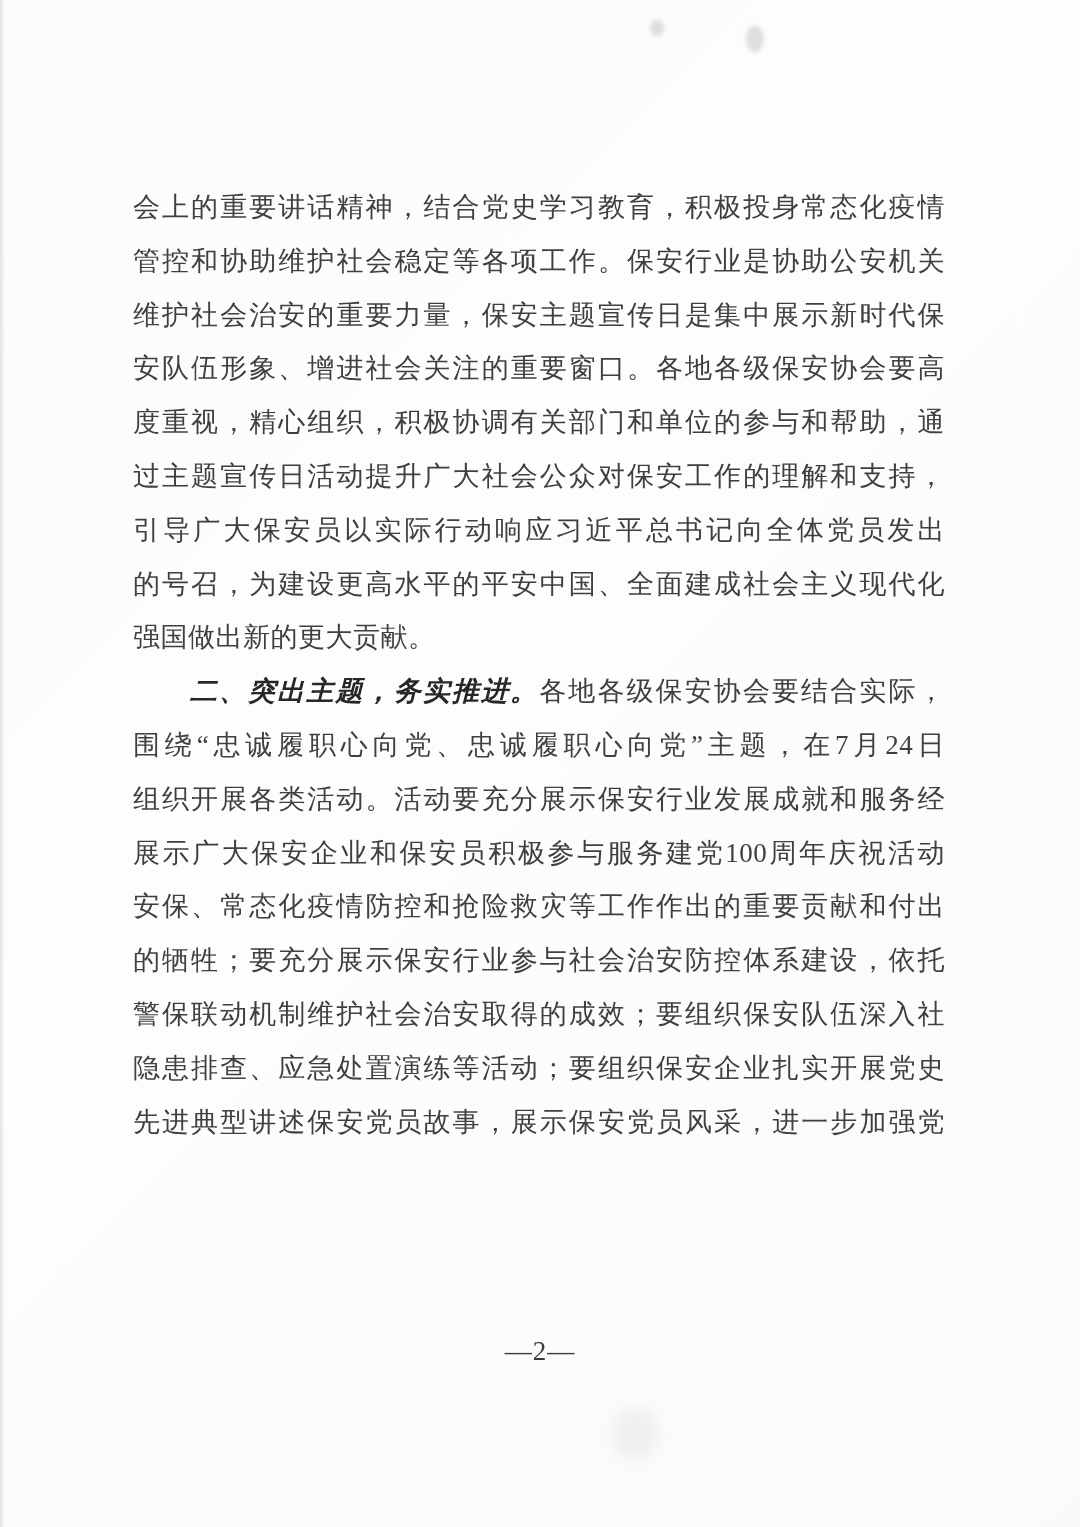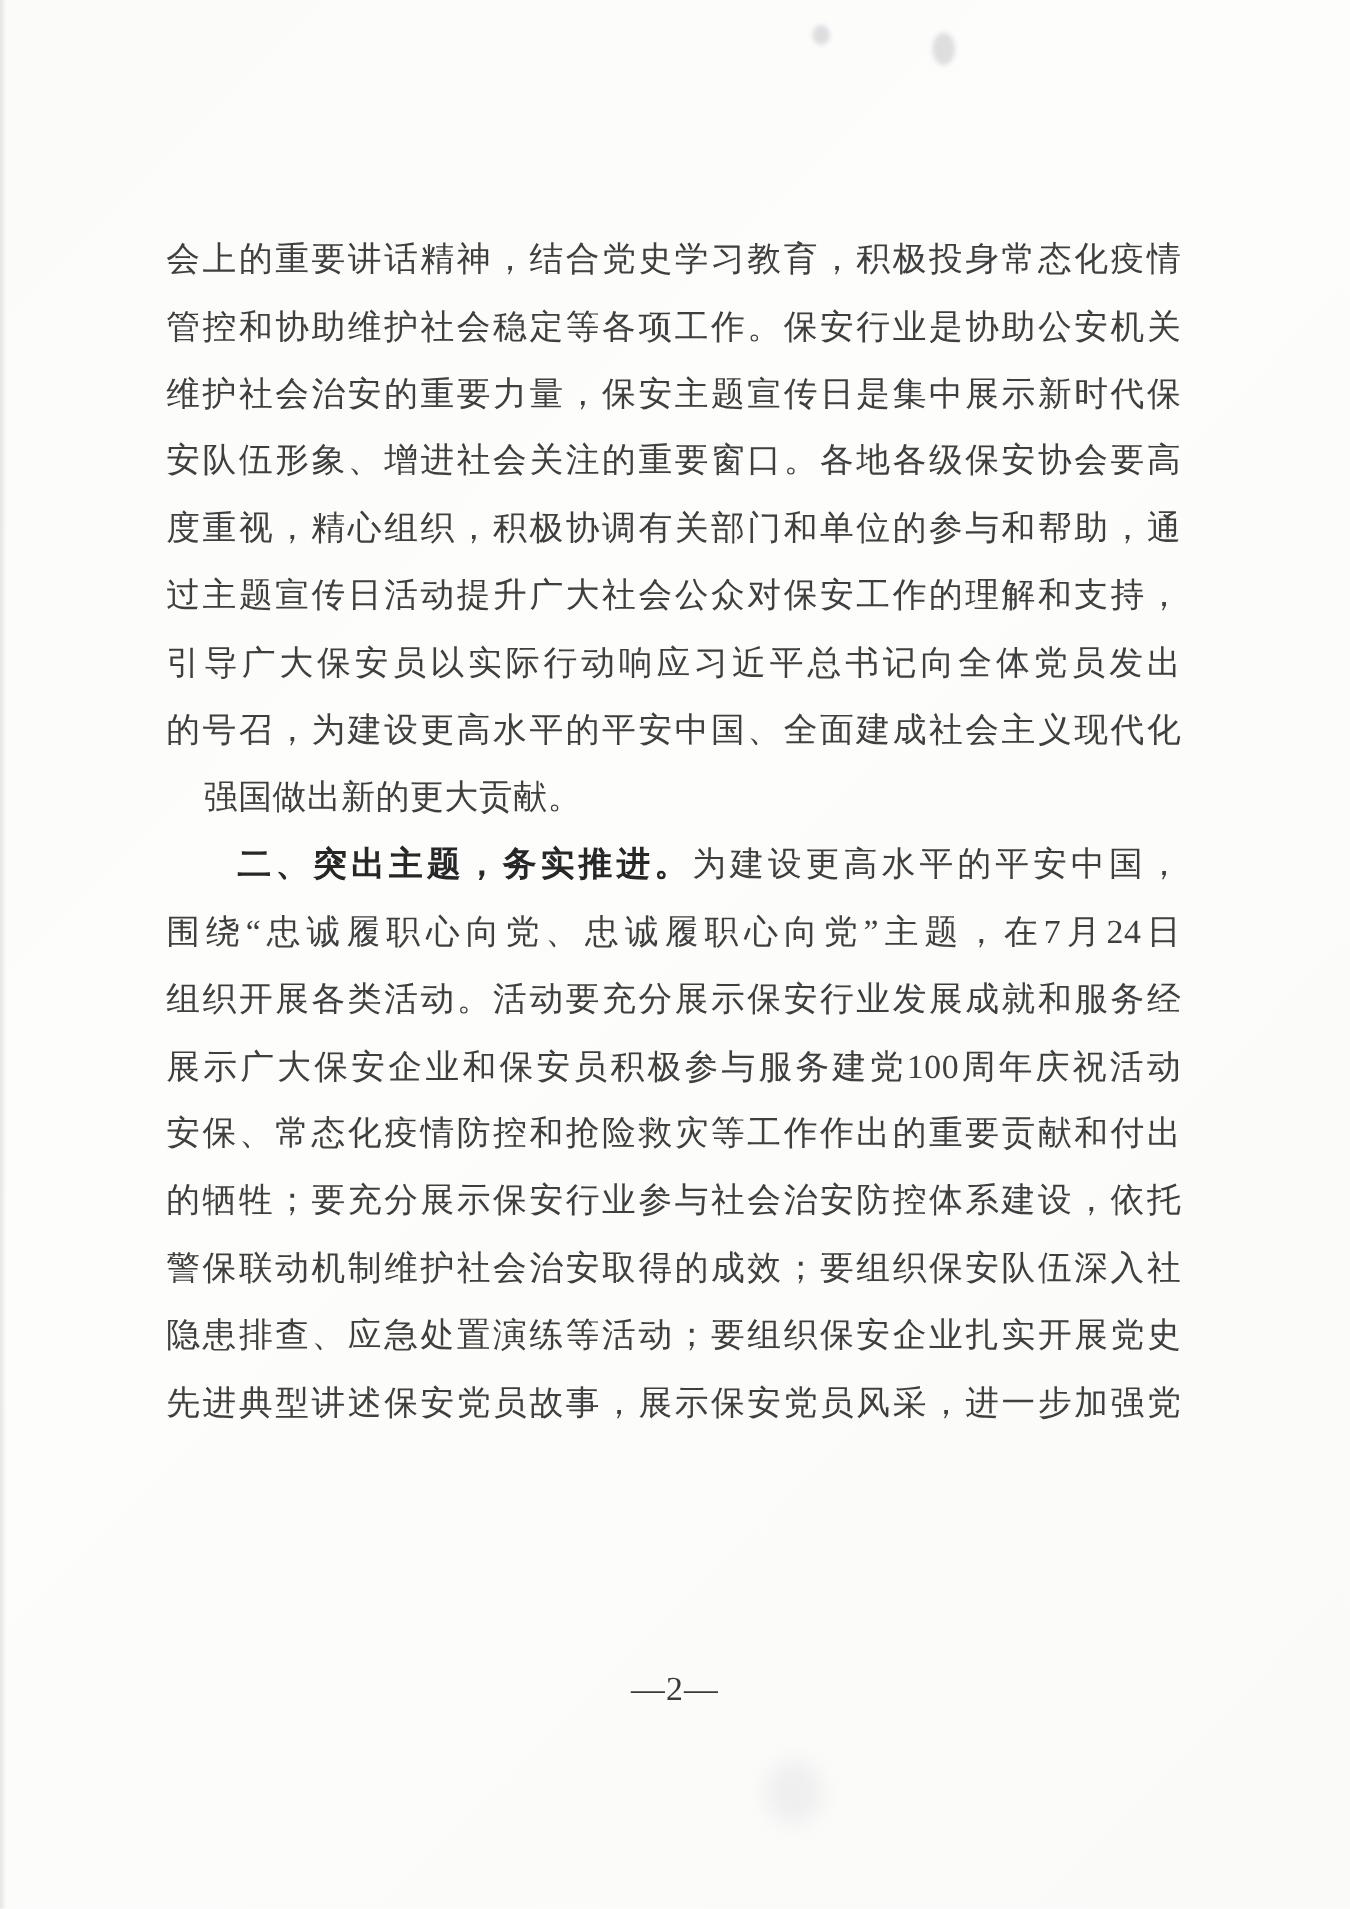--- a/index.html
+++ b/index.html
@@ -48,29 +48,29 @@
     height: 53.8px;
     line-height: 53.8px;
     white-space: nowrap;
     text-align: justify;
     text-align-last: justify;
     text-justify: inter-character;
   }
   .line.no-just {
     text-align: left;
     text-align-last: left;
-    margin-left: 30px;
   }
   .line.indent2 {
     padding-left: 57px;
   }
   .section-heading-bold {
     font-family: "Liberation Sans", "DejaVu Sans", sans-serif;
     font-weight: 700;
     color: #272727;
+    font-style: italic;
   }
   .page-number {
     position: absolute;
     left: 0;
     top: 1336px;
     width: 100%;
     text-align: center;
     font-size: 27px;
     color: #3a3a3a;
     letter-spacing: 1px;
@@ -91,21 +91,21 @@
     <div class="line">会上的重要讲话精神，结合党史学习教育，积极投身常态化疫情</div>
     <div class="line">管控和协助维护社会稳定等各项工作。保安行业是协助公安机关</div>
     <div class="line">维护社会治安的重要力量，保安主题宣传日是集中展示新时代保</div>
     <div class="line">安队伍形象、增进社会关注的重要窗口。各地各级保安协会要高</div>
     <div class="line">度重视，精心组织，积极协调有关部门和单位的参与和帮助，通</div>
     <div class="line">过主题宣传日活动提升广大社会公众对保安工作的理解和支持，</div>
     <div class="line">引导广大保安员以实际行动响应习近平总书记向全体党员发出</div>
     <div class="line">的号召，为建设更高水平的平安中国、全面建成社会主义现代化</div>
     <div class="line no-just">强国做出新的更大贡献。</div>
 
-    <div class="line indent2"><span class="section-heading-bold">二、突出主题，务实推进。</span><span>为建设更高水平的平安中国，</span></div>
+    <div class="line indent2"><span class="section-heading-bold">二、突出主题，务实推进。</span><span>各地各级保安协会要结合实际，</span></div>
 
     <div class="line">围绕“忠诚履职心向党、忠诚履职心向党”主题，在7月24日</div>
     <div class="line">组织开展各类活动。活动要充分展示保安行业发展成就和服务经</div>
     <div class="line">展示广大保安企业和保安员积极参与服务建党100周年庆祝活动</div>
     <div class="line">安保、常态化疫情防控和抢险救灾等工作作出的重要贡献和付出</div>
     <div class="line">的牺牲；要充分展示保安行业参与社会治安防控体系建设，依托</div>
     <div class="line">警保联动机制维护社会治安取得的成效；要组织保安队伍深入社</div>
     <div class="line">隐患排查、应急处置演练等活动；要组织保安企业扎实开展党史</div>
     <div class="line">先进典型讲述保安党员故事，展示保安党员风采，进一步加强党</div>
 

